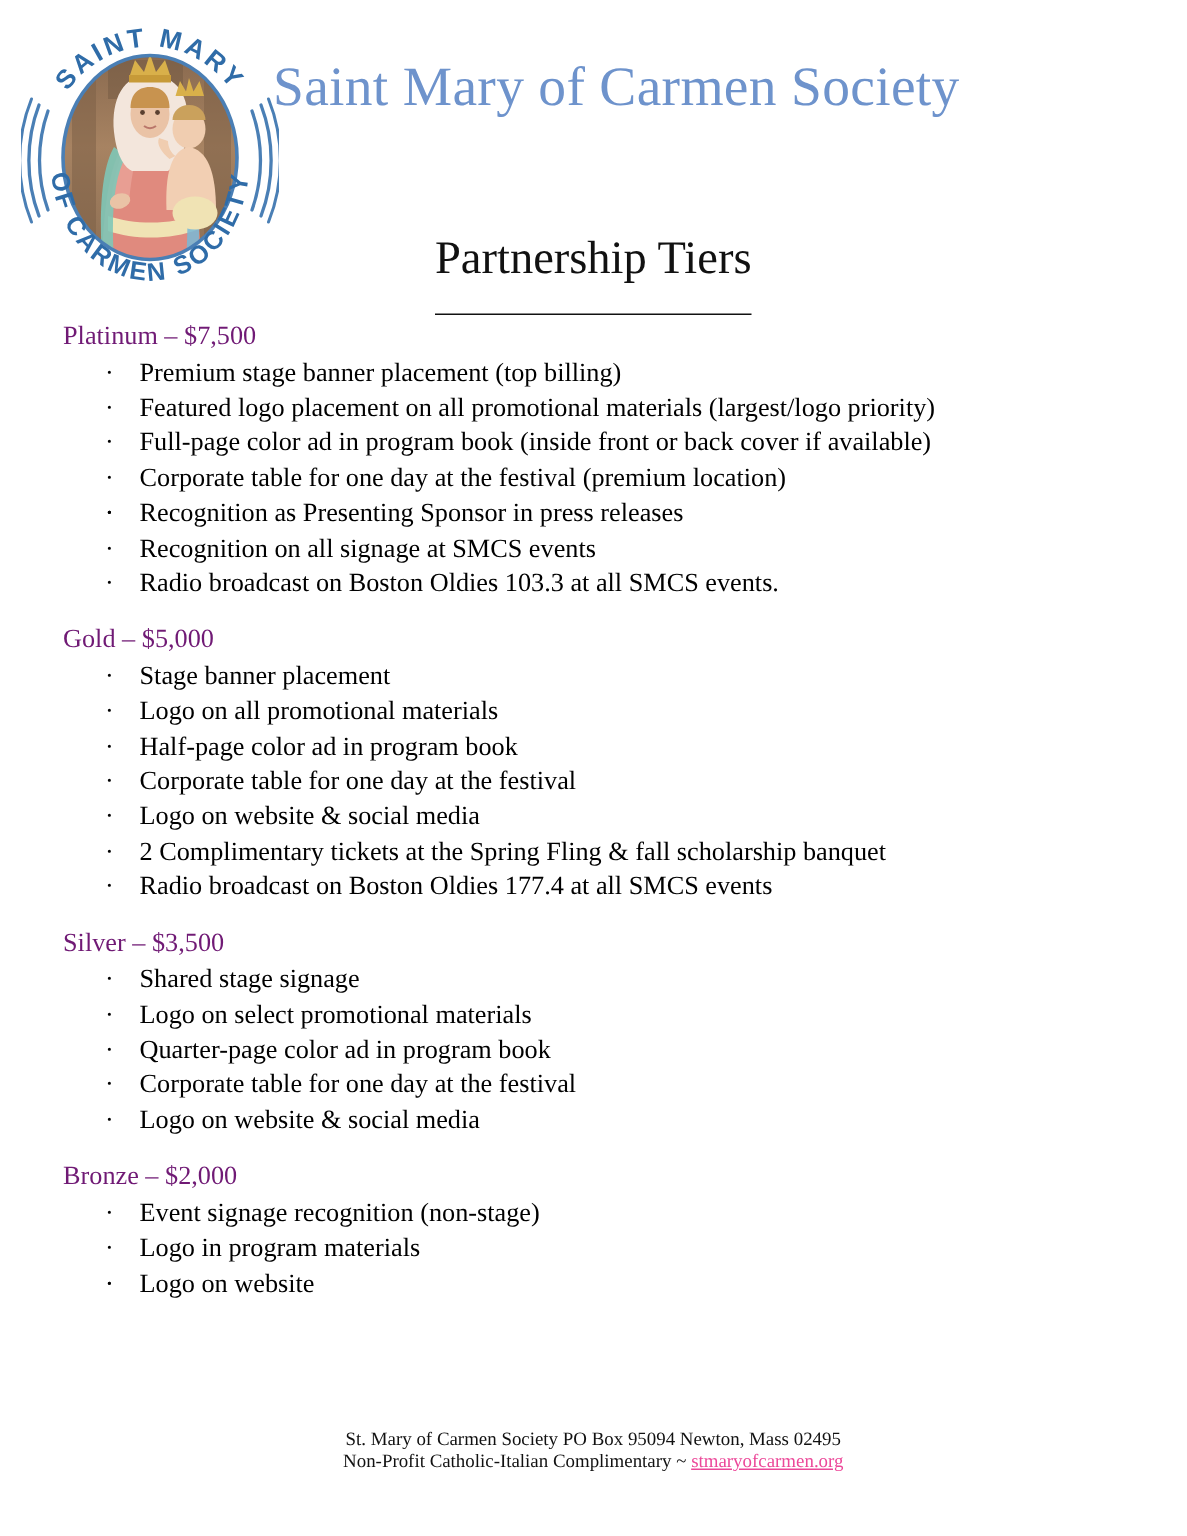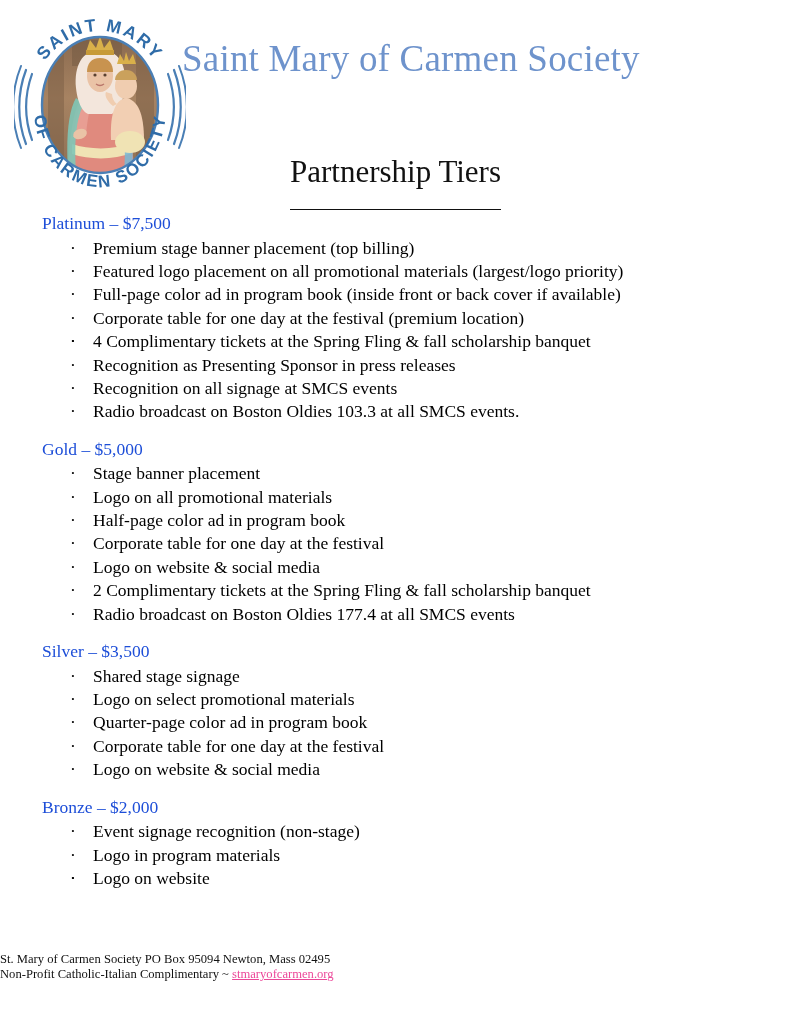--- a/index.html
+++ b/index.html
@@ -75,21 +75,21 @@
     top: 212px;
     width: 700px;
   }
 
   .tier { margin-bottom: 14px; }
   .tier:last-child { margin-bottom: 0; }
 
   .tier-heading {
     font-size: 17.5px;
     line-height: 23.5px;
-    color: #1d4ed8;
+    color: #701a75;
     margin: 0 0 1px 0;
     white-space: nowrap;
   }
 
   .benefits {
     list-style: none;
     margin: 0;
     padding: 0;
   }
   .benefits li {
@@ -108,21 +108,21 @@
     line-height: 23.4px;
     color: #000;
   }
 
   
   .footer {
     position: absolute;
     left: 0;
     right: 0;
     bottom: 41px;
-    text-align: left;
+    text-align: center;
     font-size: 12.6px;
     line-height: 15.6px;
     color: #111111;
   }
   .footer .line { white-space: nowrap; }
   .footer .site {
     color: #ec4899;
     text-decoration: underline;
   }
 </style>
@@ -213,21 +213,21 @@
 
   <div class="content" id="tiers-container">
       <div class="tier">
         <div class="tier-heading">Platinum – $7,500</div>
         <ul class="benefits">
           <li><span class="bullet">·</span><span>Premium stage banner placement (top billing)</span></li>
           <li><span class="bullet">·</span><span>Featured logo placement on all promotional materials (largest/logo priority)</span></li>
           <li><span class="bullet">·</span><span>Full-page color ad in program book (inside front or back cover if available)</span></li>
           <li><span class="bullet">·</span><span>Corporate table for one day at the festival (premium location)</span></li>
           <li><span class="bullet">·</span></li>
-          <li><span class="bullet">·</span><span>4 Complimentary tickets at the Spring Fling &amp; fall scholarship banquet</span></li>
+          <li><span class="bullet">·</span></li>
           <li><span class="bullet">·</span><span>Recognition as Presenting Sponsor in press releases</span></li>
           <li><span class="bullet">·</span><span>Recognition on all signage at SMCS events</span></li>
           <li><span class="bullet">·</span><span>Radio broadcast on Boston Oldies 103.3 at all SMCS events.</span></li>
         </ul>
       </div>
       <div class="tier">
         <div class="tier-heading">Gold – $5,000</div>
         <ul class="benefits">
           <li><span class="bullet">·</span><span>Stage banner placement</span></li>
           <li><span class="bullet">·</span><span>Logo on all promotional materials</span></li>

